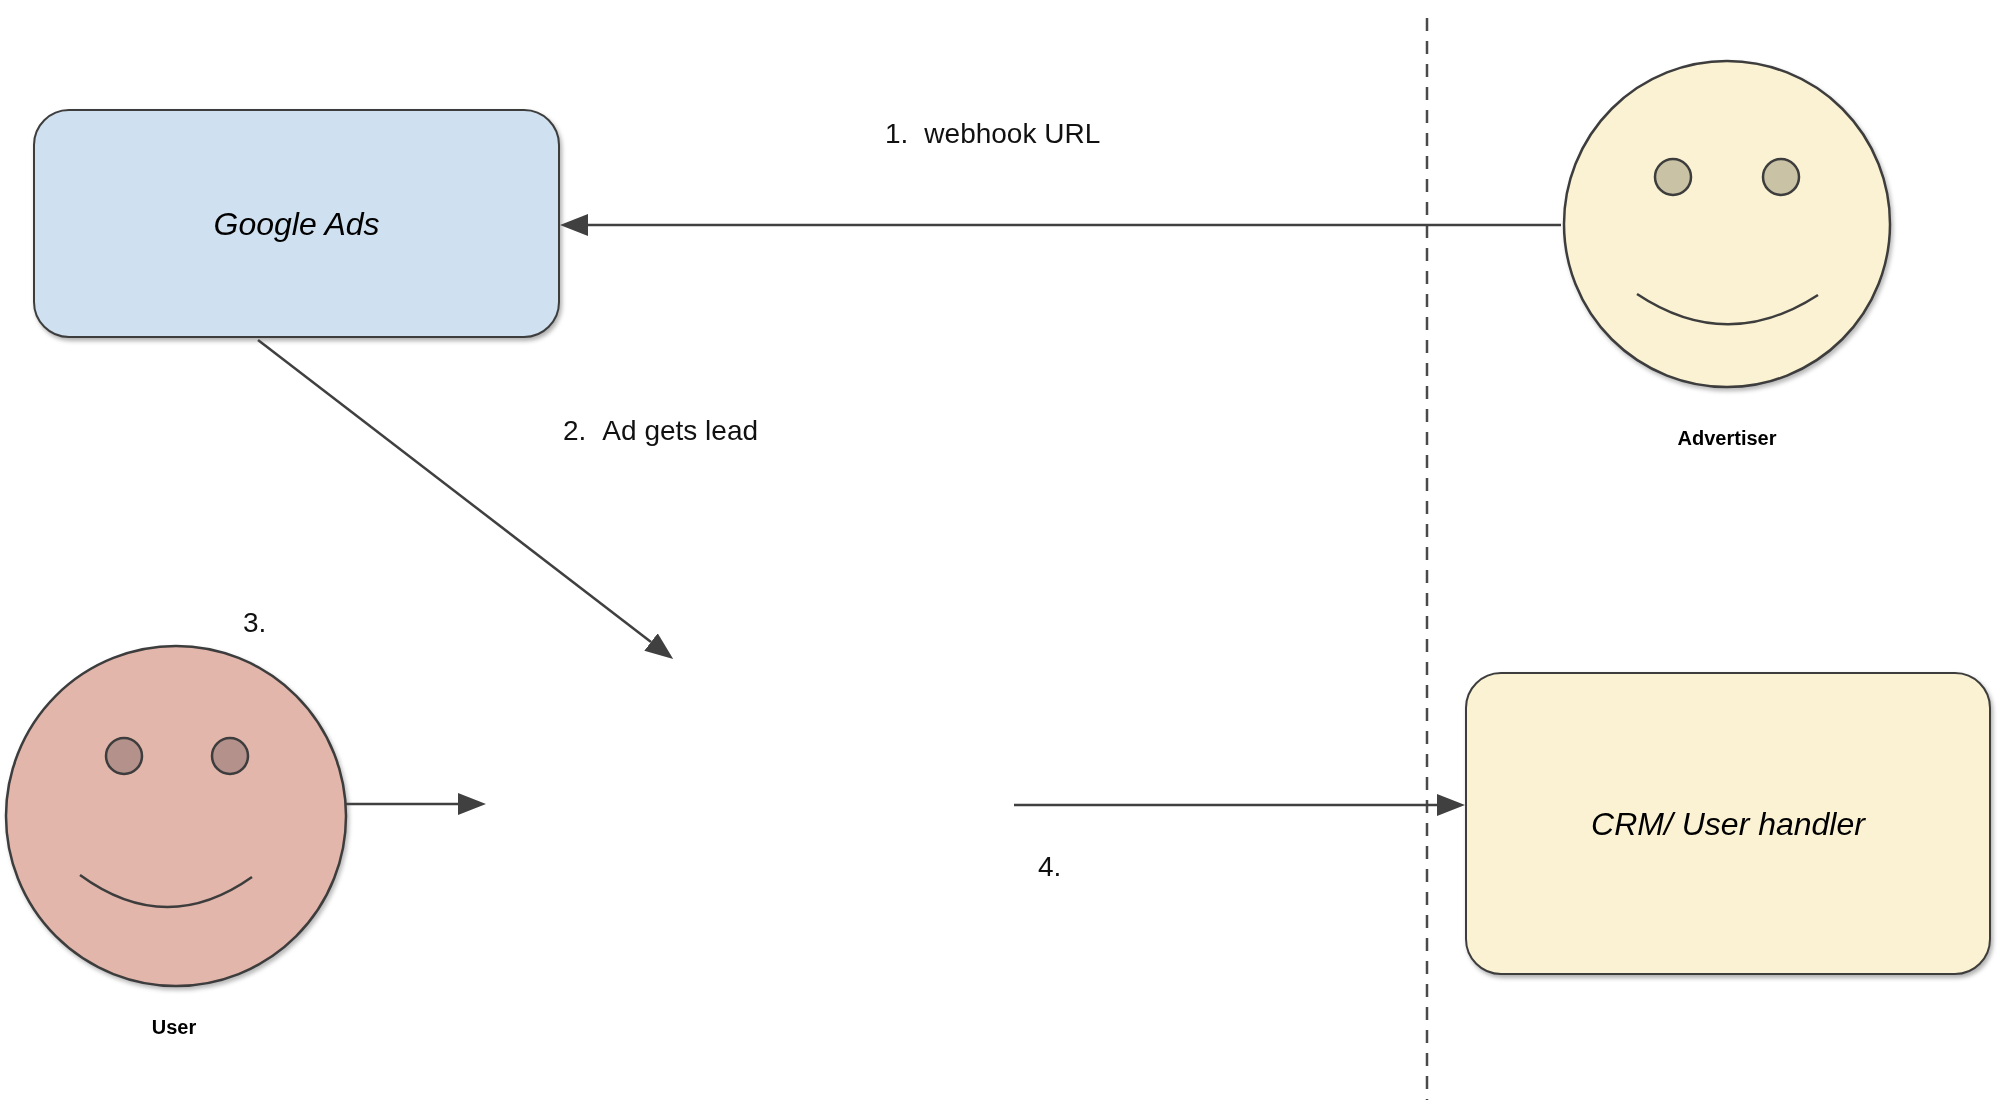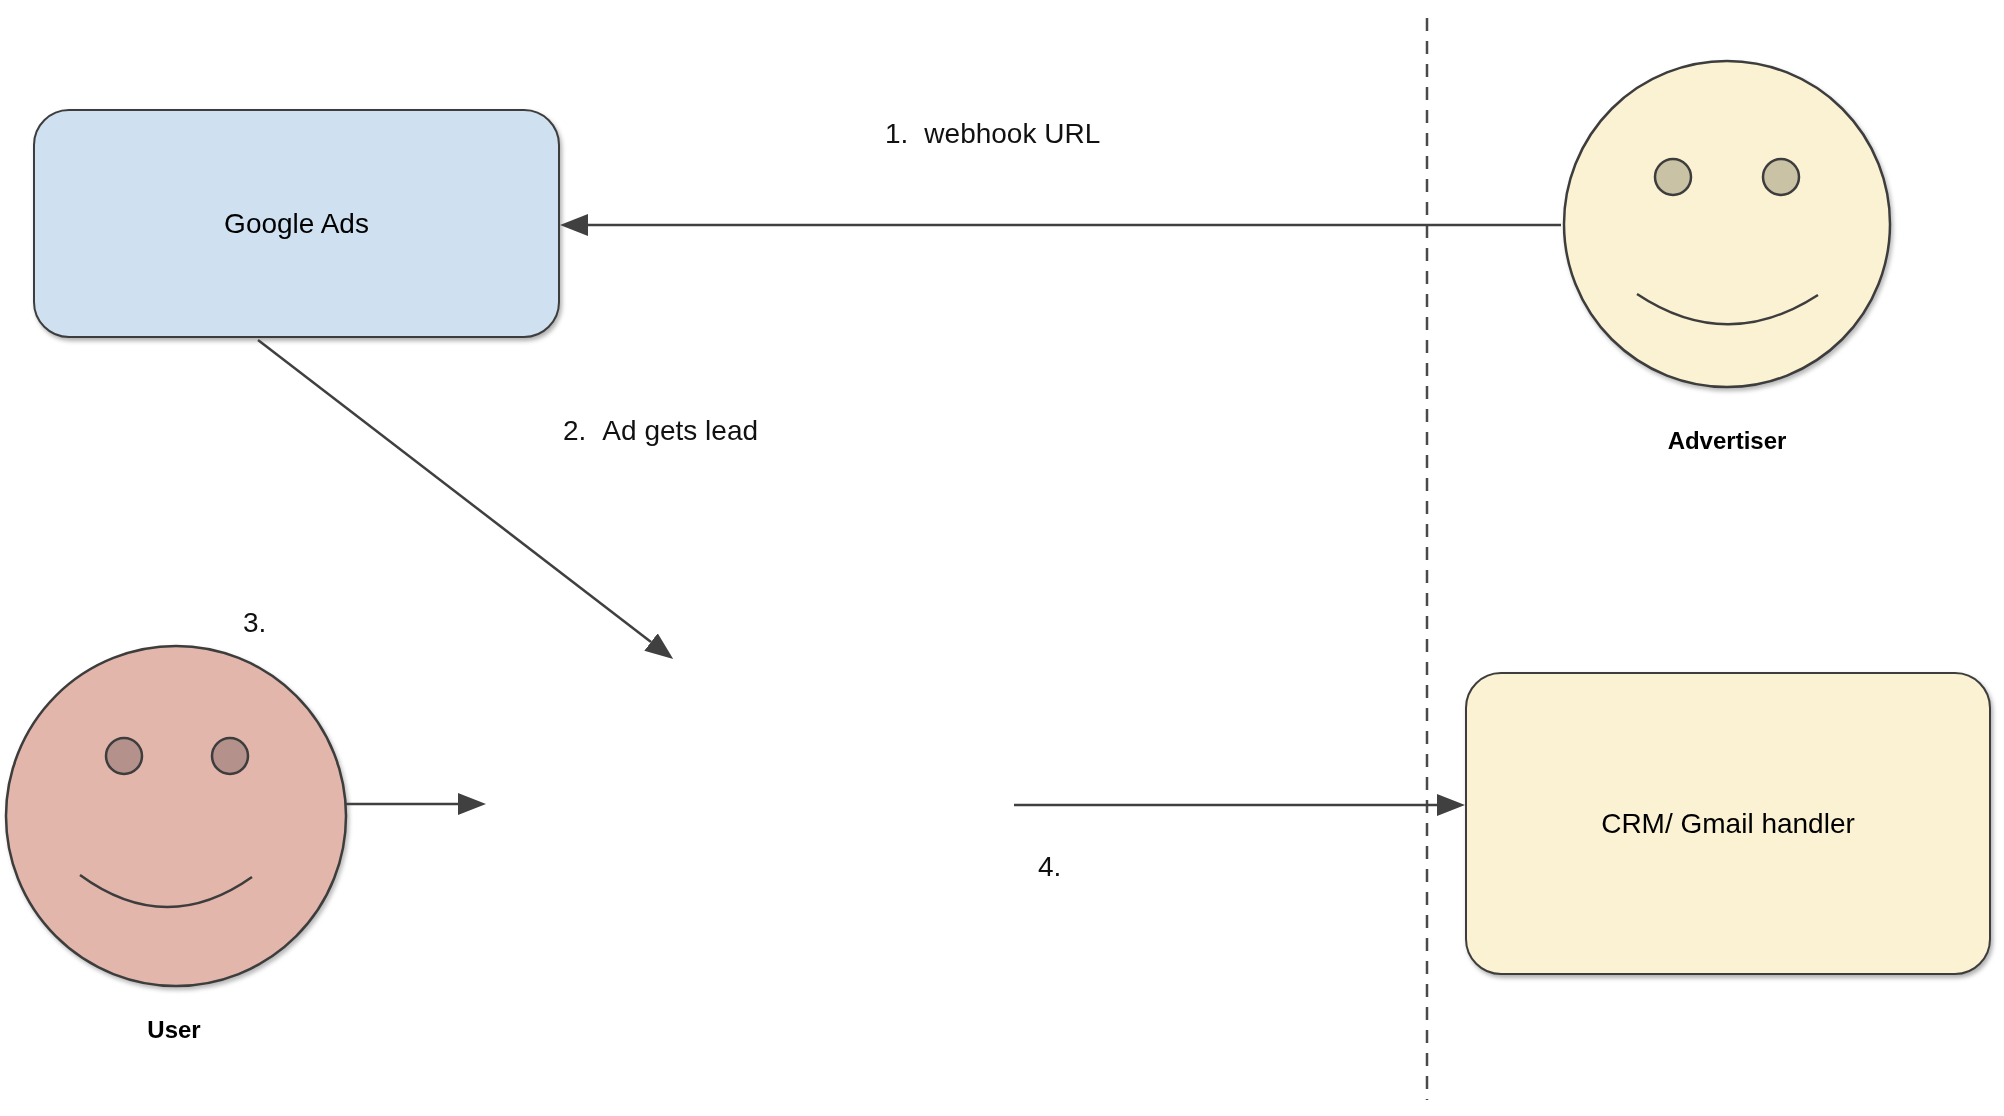--- a/index.html
+++ b/index.html
@@ -13,39 +13,39 @@
   .node{
     position:absolute;
     border:2px solid #3d3d3d;
     border-radius:36px;
     display:flex;flex-direction:column;
     align-items:center;justify-content:center;
     box-shadow:2px 3px 4px rgba(80,80,80,.45);
     box-sizing:border-box;
     text-align:center;
   }
-  .node .label{font-size:28px;color:#000;line-height:44px;}
+  .node .label{font-size:32px;color:#000;line-height:44px;font-style:italic;}
   .blue{background:#cfe0f0;}
   .yellow{background:#faf2d2;}
   #google-ads{left:33px;top:109px;width:527px;height:229px;}
   #platforms{left:485px;top:666px;width:529px;height:277px;}
   #crm{left:1465px;top:672px;width:526px;height:303px;}
   svg#layer{position:absolute;left:0;top:0;}
   .step{
     position:absolute;
     display:grid;
     grid-template-columns:auto auto;
     column-gap:16px;
     font-size:28px;color:#111;line-height:43px;
     white-space:nowrap;
   }
   .step .num{text-align:right;}
   .actor-label{
     position:absolute;width:300px;text-align:center;
-    font-size:24px;font-weight:700;color:#000;
+    font-size:20px;font-weight:700;color:#000;
   }
   #advertiser-label{left:1577px;top:427px;}
   #user-label{left:24px;top:1016px;}
   #step-1{left:885px;top:112px;}
   #step-2{left:563px;top:409px;}
   #step-3{left:243px;top:601px;}
   #step-4{left:1038px;top:845px;}
 </style>
 </head>
 <body>
@@ -83,21 +83,21 @@
       <path d="M 80,875 Q 166,938 252,877" fill="none" stroke="#3d3d3d" stroke-width="2.5"></path>
     </g>
   </svg>
 
   <div id="google-ads" class="node blue">
     <div class="label">Google Ads</div>
   </div>
 
 
   <div id="crm" class="node yellow">
-    <div class="label">CRM/ Gmail handler</div>
+    <div class="label">CRM/ User handler</div>
   </div>
 
   <div id="advertiser-label" class="actor-label">Advertiser</div>
   <div id="user-label" class="actor-label">User</div>
 
   <div id="step-1" class="step">
     <span class="num">1.</span>
     <span class="txt">
       <span style="display:block">webhook URL</span>
     </span>

